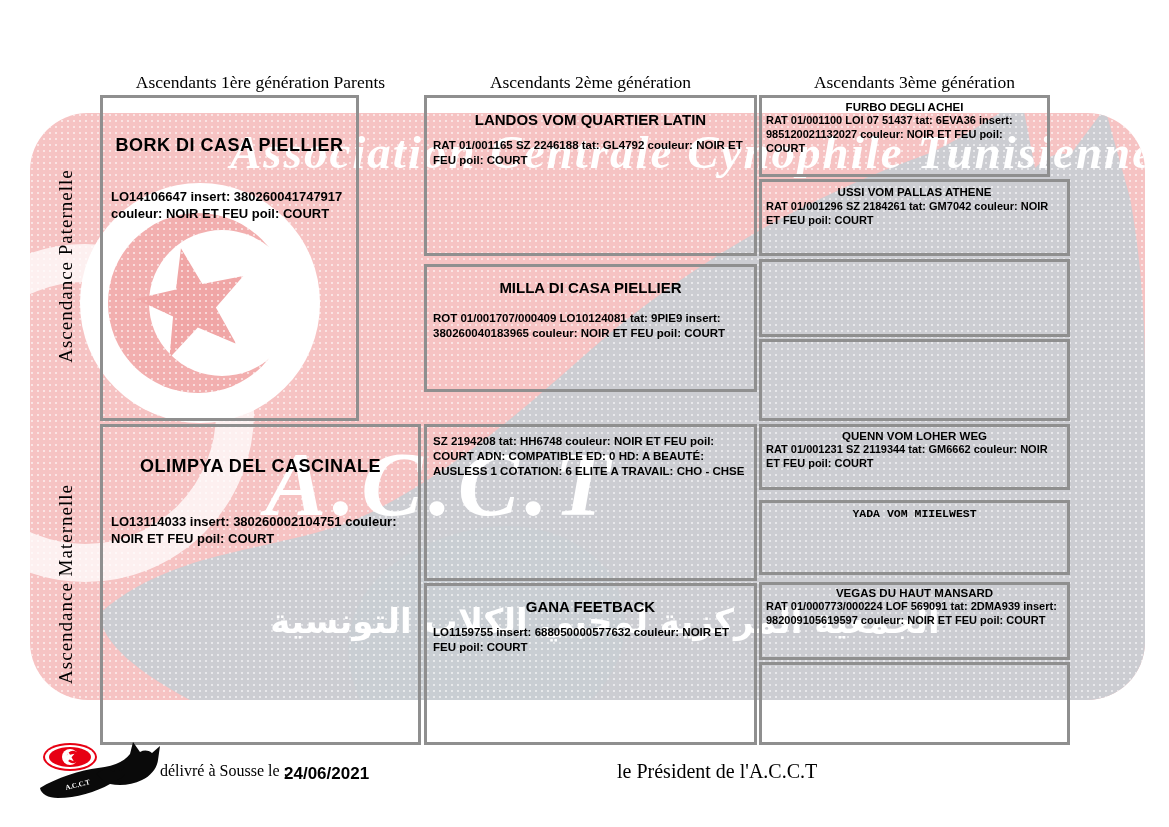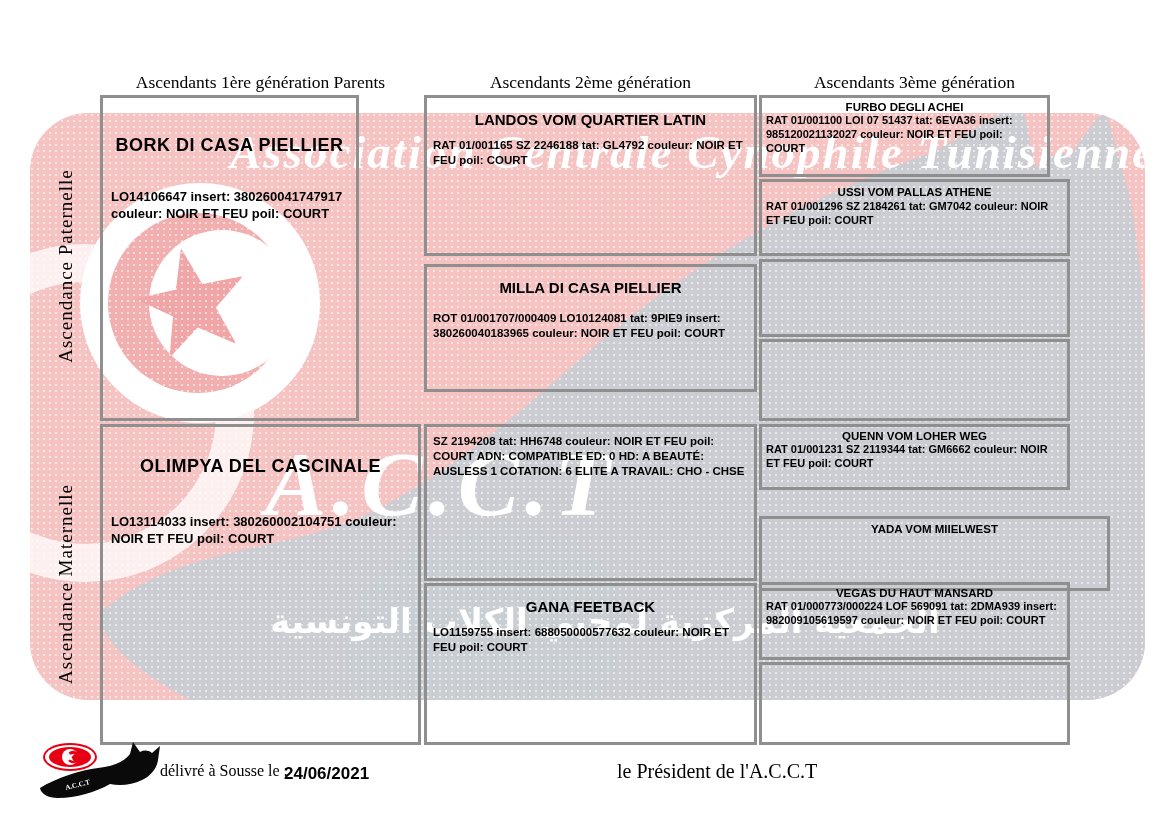--- a/index.html
+++ b/index.html
@@ -141,21 +141,21 @@
   <div class="cell-body"></div>
 </div>
 <div class="cell c3" style="left:759px; top:339px; width:311px; height:82px;">
   <div class="cell-title"></div>
   <div class="cell-body"></div>
 </div>
 <div class="cell c3" style="left:759px; top:424px; width:311px; height:66px;">
   <div class="cell-title" style="margin-top:3px;">QUENN VOM LOHER WEG</div>
   <div class="cell-body" style="margin-top:1px;">RAT 01/001231 SZ 2119344 tat: GM6662 couleur: NOIR ET FEU poil: COURT</div>
 </div>
-<div class="cell c3" style="left:759px; top:516px; width:351px; height:75px;">
+<div class="cell c3" style="left:759px; top:500px; width:311px; height:75px;font-family:Liberation Mono, monospace;">
   <div class="cell-title" style="margin-top:4px;">YADA VOM MIIELWEST</div>
 </div>
 <div class="cell c3" style="left:759px; top:582px; width:311px; height:78px;">
   <div class="cell-title" style="margin-top:2px;">VEGAS DU HAUT MANSARD</div>
   <div class="cell-body" style="margin-top:1px;">RAT 01/000773/000224 LOF 569091 tat: 2DMA939 insert: 982009105619597 couleur: NOIR ET FEU poil: COURT</div>
 </div>
 <div class="cell c3" style="left:759px; top:662px; width:311px; height:83px;">
   <div class="cell-title"></div>
   <div class="cell-body"></div>
 </div>

